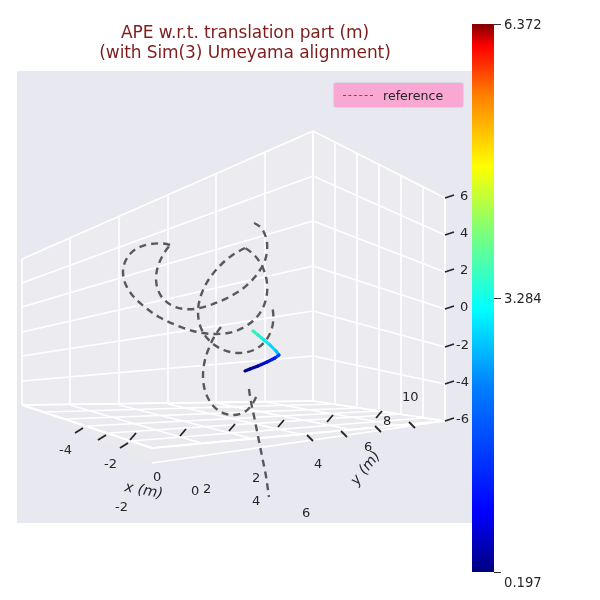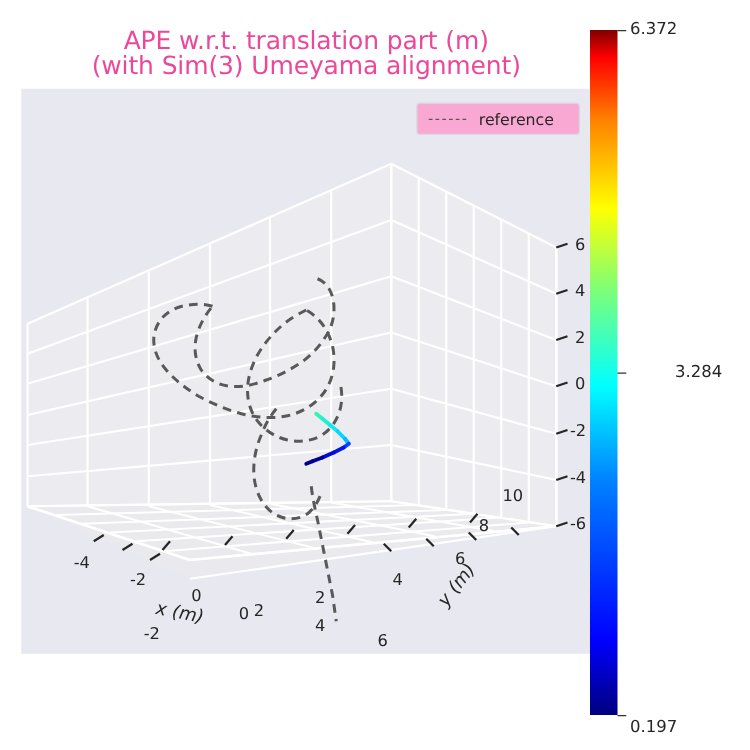--- a/index.html
+++ b/index.html
@@ -23,23 +23,23 @@
     background: #ffffff;
   }
 
   
   #plot-title {
     position: absolute;
     left: 17px;
     top: 22px;
     width: 456px;
     text-align: center;
-    font-size: 20px;
+    font-size: 17px;
     line-height: 20px;
-    color: #ec4899;
+    color: #7f1d1d;
     white-space: pre-line;
     letter-spacing: -0.1px;
   }
 
   
   #axes-panel {
     position: absolute;
     left: 17px;
     top: 71px;
     width: 456px;
@@ -345,17 +345,17 @@
   <div id="zaxis-label">z (m)</div>
 
   <div id="colorbar-wrap">
     <div id="colorbar-gradient"></div>
 
     <div class="cb-tick" style="top:0px;"></div>
     <div class="cb-tick" style="top:274px;"></div>
     <div class="cb-tick" style="top:548px;"></div>
 
     <div class="cb-label" style="top:0px;">6.372</div>
-    <div class="cb-label" style="top:274px;margin-left:36px;">3.284</div>
+    <div class="cb-label" style="top:274px;">3.284</div>
     <div class="cb-label" style="top:548px;margin-top:10px;">0.197</div>
   </div>
 
 </div>
 
 </body></html>

